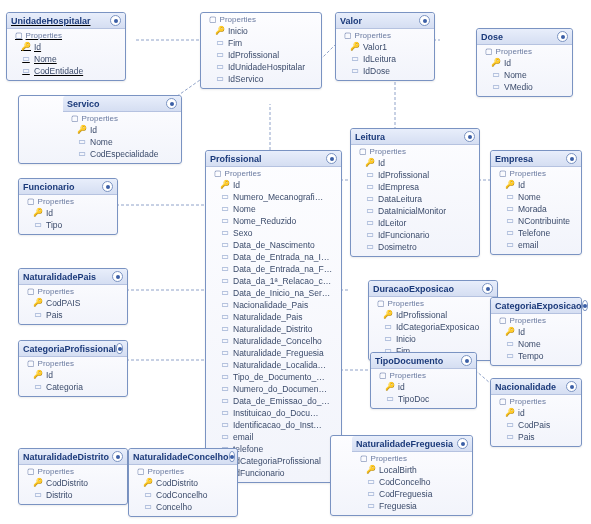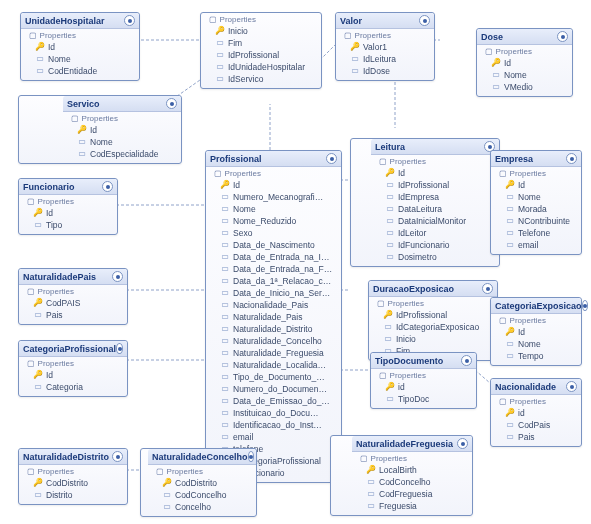--- a/index.html
+++ b/index.html
@@ -113,21 +113,21 @@
     <line x1="340" y1="290" x2="350" y2="290"></line>
     <line x1="478" y1="310" x2="490" y2="310"></line>
     <line x1="126" y1="290" x2="205" y2="290"></line>
     <line x1="126" y1="360" x2="205" y2="360"></line>
     <line x1="340" y1="370" x2="370" y2="370"></line>
     <line x1="475" y1="370" x2="498" y2="390"></line>
     <line x1="310" y1="432" x2="336" y2="445"></line>
     <line x1="126" y1="470" x2="140" y2="470"></line>
   </svg>
 
-<div class="entity" style="left: 20px; top: 12px; width: 118px;">
+<div class="entity" style="left: 6px; top: 12px; width: 118px; text-decoration: underline;">
     <div class="entity-header">
       <span>UnidadeHospitalar</span>
       <span class="pin"></span>
     </div>
     <div class="section-label">Properties</div>
     <ul class="props">
       <li>
         <span class="icon key">🔑</span>
         <span>Id</span>
       </li>
@@ -222,21 +222,21 @@
       <li>
         <span class="icon col">▭</span>
         <span>Nome</span>
       </li>
       <li>
         <span class="icon col">▭</span>
         <span>CodEspecialidade</span>
       </li>
     </ul>
   </div>
-<div class="entity" style="left: 350px; top: 138px; width: 128px; padding-left: 20px;">
+<div class="entity" style="left: 350px; top: 128px; width: 128px;">
     <div class="entity-header">
       <span>Leitura</span>
       <span class="pin"></span>
     </div>
     <div class="section-label">Properties</div>
     <ul class="props">
       <li>
         <span class="icon key">🔑</span>
         <span>Id</span>
       </li>
@@ -582,21 +582,21 @@
       <li>
         <span class="icon key">🔑</span>
         <span>CodDistrito</span>
       </li>
       <li>
         <span class="icon col">▭</span>
         <span>Distrito</span>
       </li>
     </ul>
   </div>
-<div class="entity" style="left: 140px; top: 448px; width: 108px; padding-left: 7px;">
+<div class="entity" style="left: 128px; top: 448px; width: 108px;">
     <div class="entity-header">
       <span>NaturalidadeConcelho</span>
       <span class="pin"></span>
     </div>
     <div class="section-label">Properties</div>
     <ul class="props">
       <li>
         <span class="icon key">🔑</span>
         <span>CodDistrito</span>
       </li>

